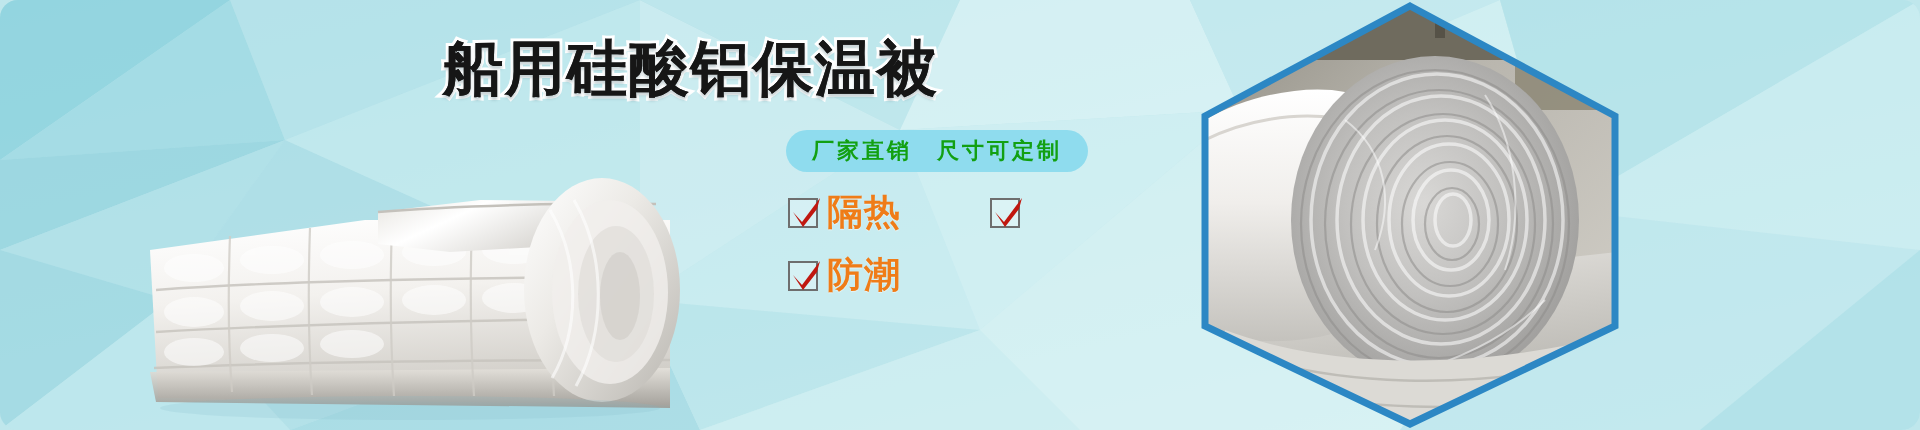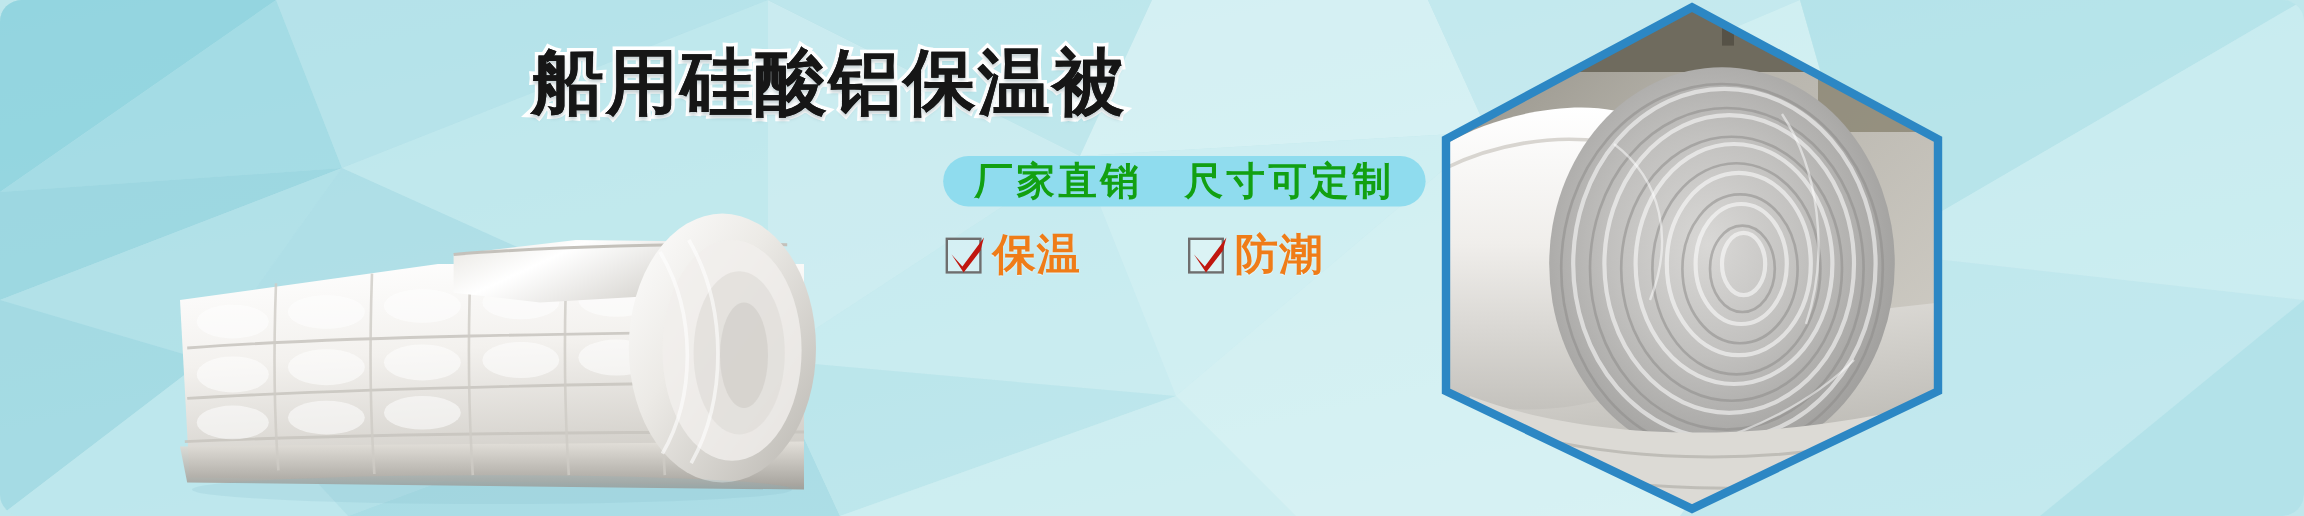--- a/index.html
+++ b/index.html
@@ -45,21 +45,21 @@
   }
 
   
   #subtitle-pill{
     position:absolute;left:786px;top:130px;
     height:42px;line-height:42px;
     padding:0 26px;
     border-radius:21px;
     background:#8fdcee;
     color:#12a012;
-    font-size:32px;font-weight:bold;letter-spacing:3px;
+    font-size:22px;font-weight:bold;letter-spacing:3px;
     white-space:nowrap;
     box-sizing:border-box;
   }
 
   
   #features{
     position:absolute;left:788px;top:188px;
     width:380px;
     display:grid;grid-template-columns:178px 178px;
     grid-row-gap:14px;grid-column-gap:24px;
@@ -266,28 +266,35 @@
     <polygon points="225,6 430,116 430,326 225,424 20,326 20,116" fill="none" stroke="#2c87c4" stroke-width="7"></polygon>
   </svg>
 
   <div id="title">船用硅酸铝保温被</div>
   <div id="title-fill">船用硅酸铝保温被</div>
 
   <div id="subtitle-pill">厂家直销　尺寸可定制</div>
 
   <div id="features">
 
-
     <div class="feature">
       <span class="cbox">
         <svg viewBox="0 0 38 38">
             <path d="M6 19 L15 29 L33 5 L30 16 L16 34 Z" fill="#c0170f"></path>
           </svg>
       </span>
-      <span class="flabel">保温</span>
+      <span class="flabel">隔热</span>
+    </div>
+
+    <div class="feature">
+      <span class="cbox">
+        <svg viewBox="0 0 38 38">
+            <path d="M6 19 L15 29 L33 5 L30 16 L16 34 Z" fill="#c0170f"></path>
+          </svg>
+      </span>
     </div>
 
 
     <div class="feature">
       <span class="cbox">
         <svg viewBox="0 0 38 38">
             <path d="M6 19 L15 29 L33 5 L30 16 L16 34 Z" fill="#c0170f"></path>
           </svg>
       </span>
       <span class="flabel">防潮</span>

